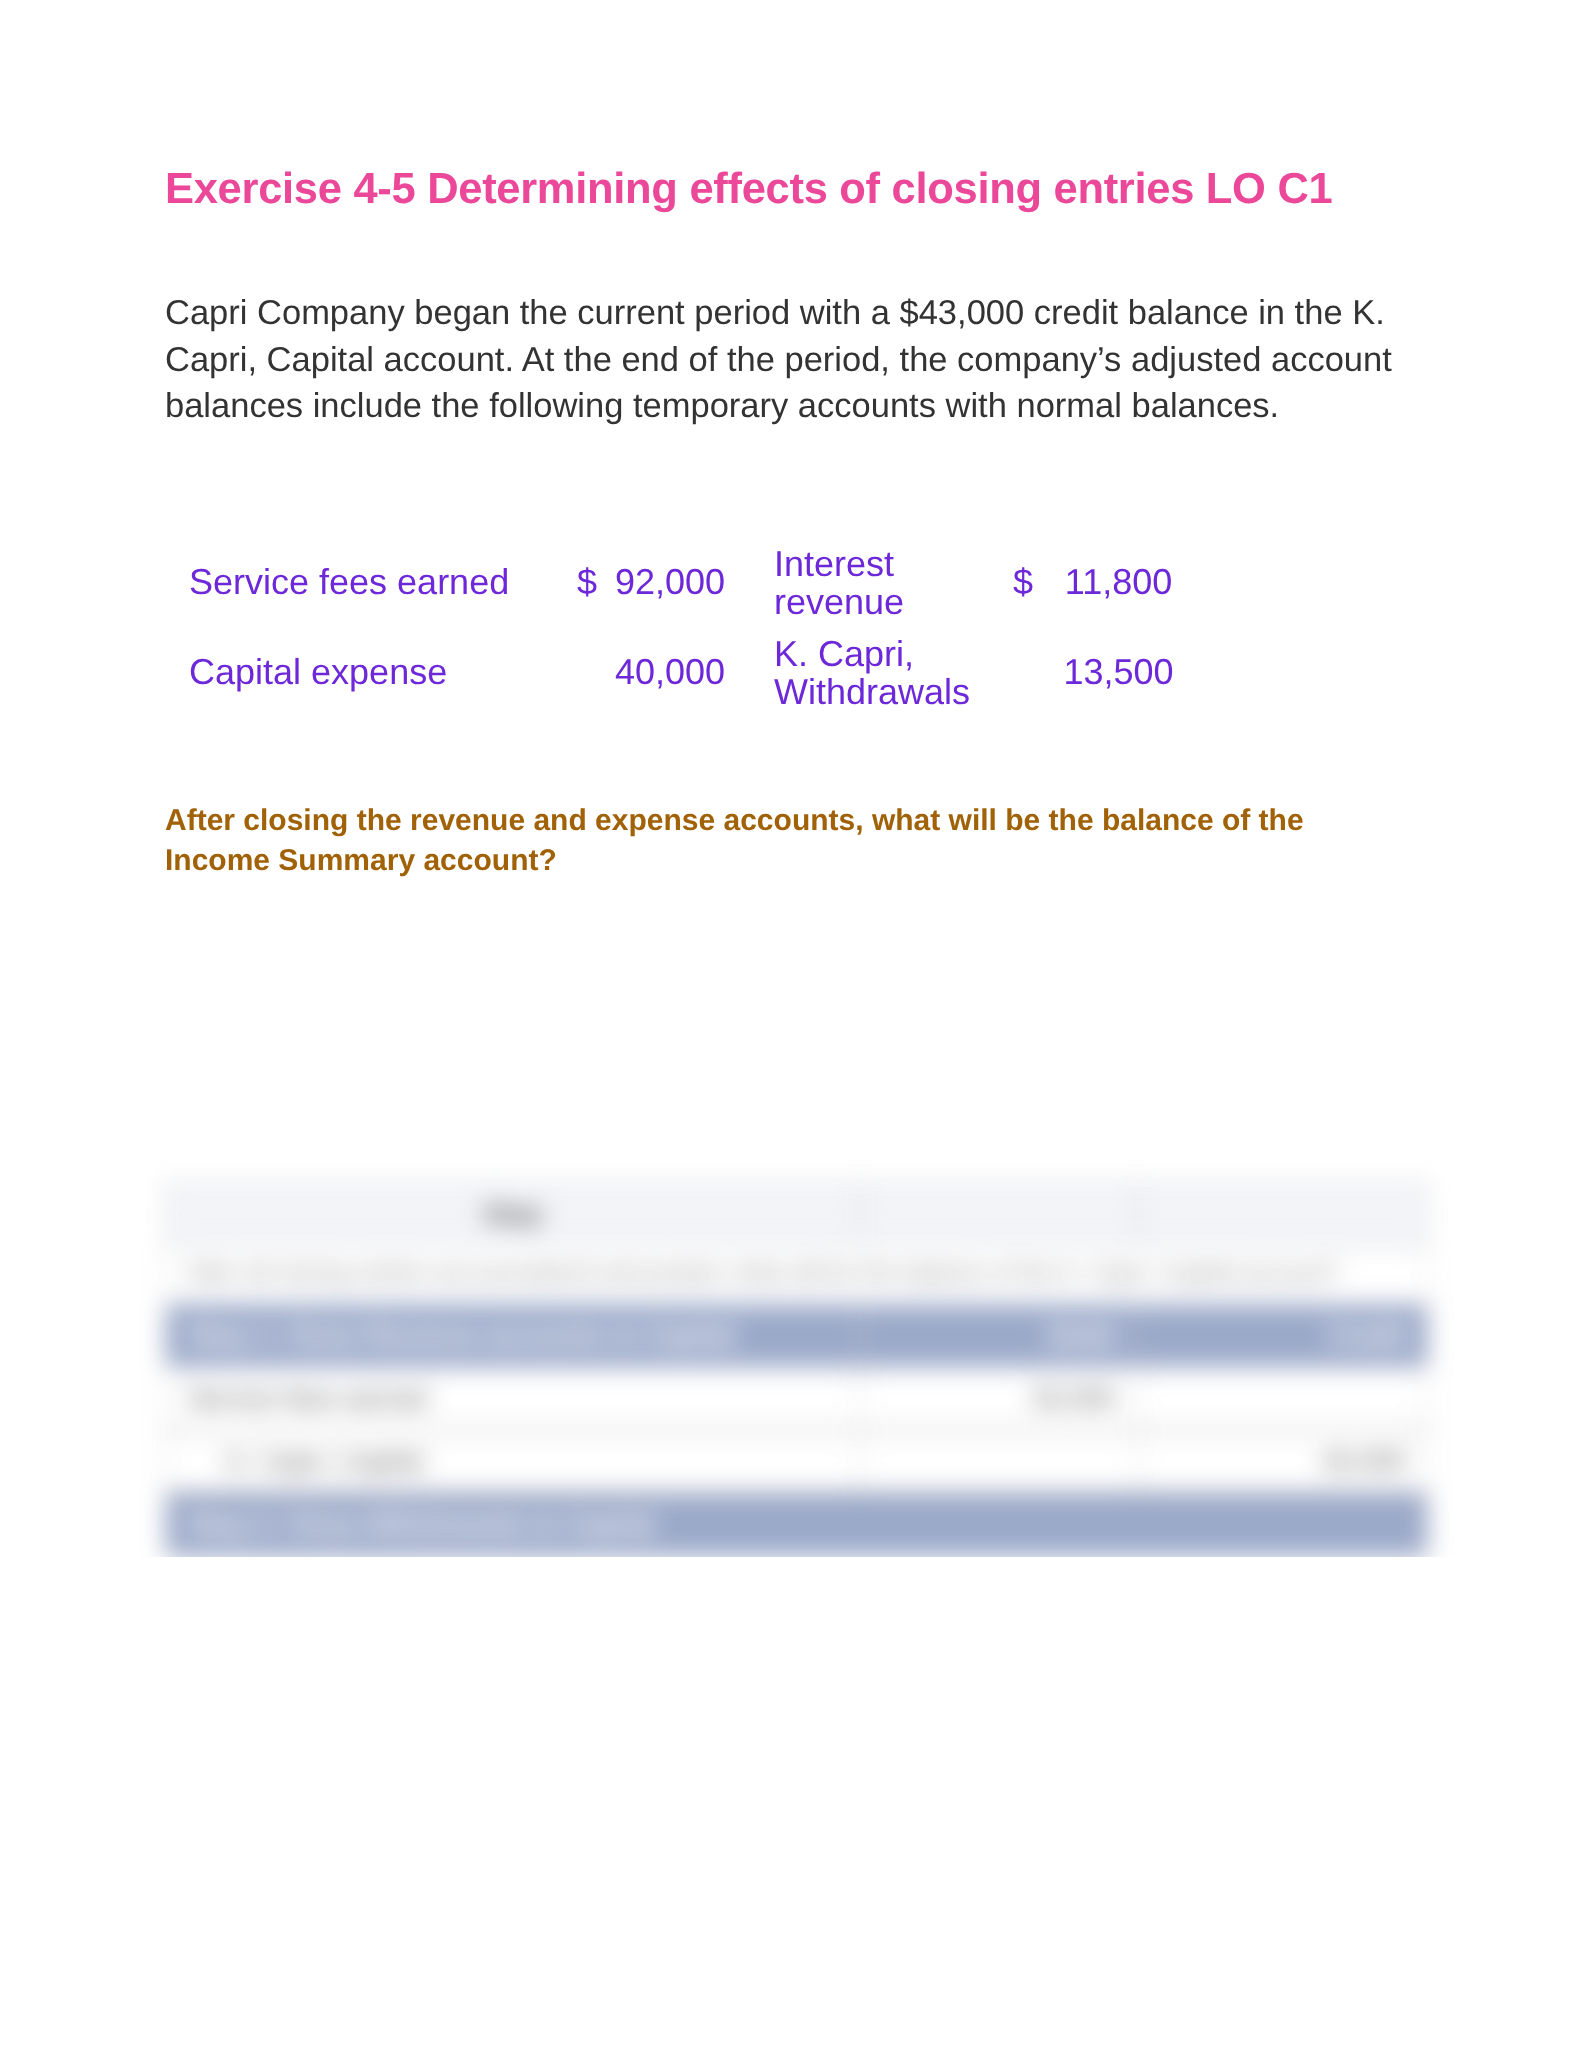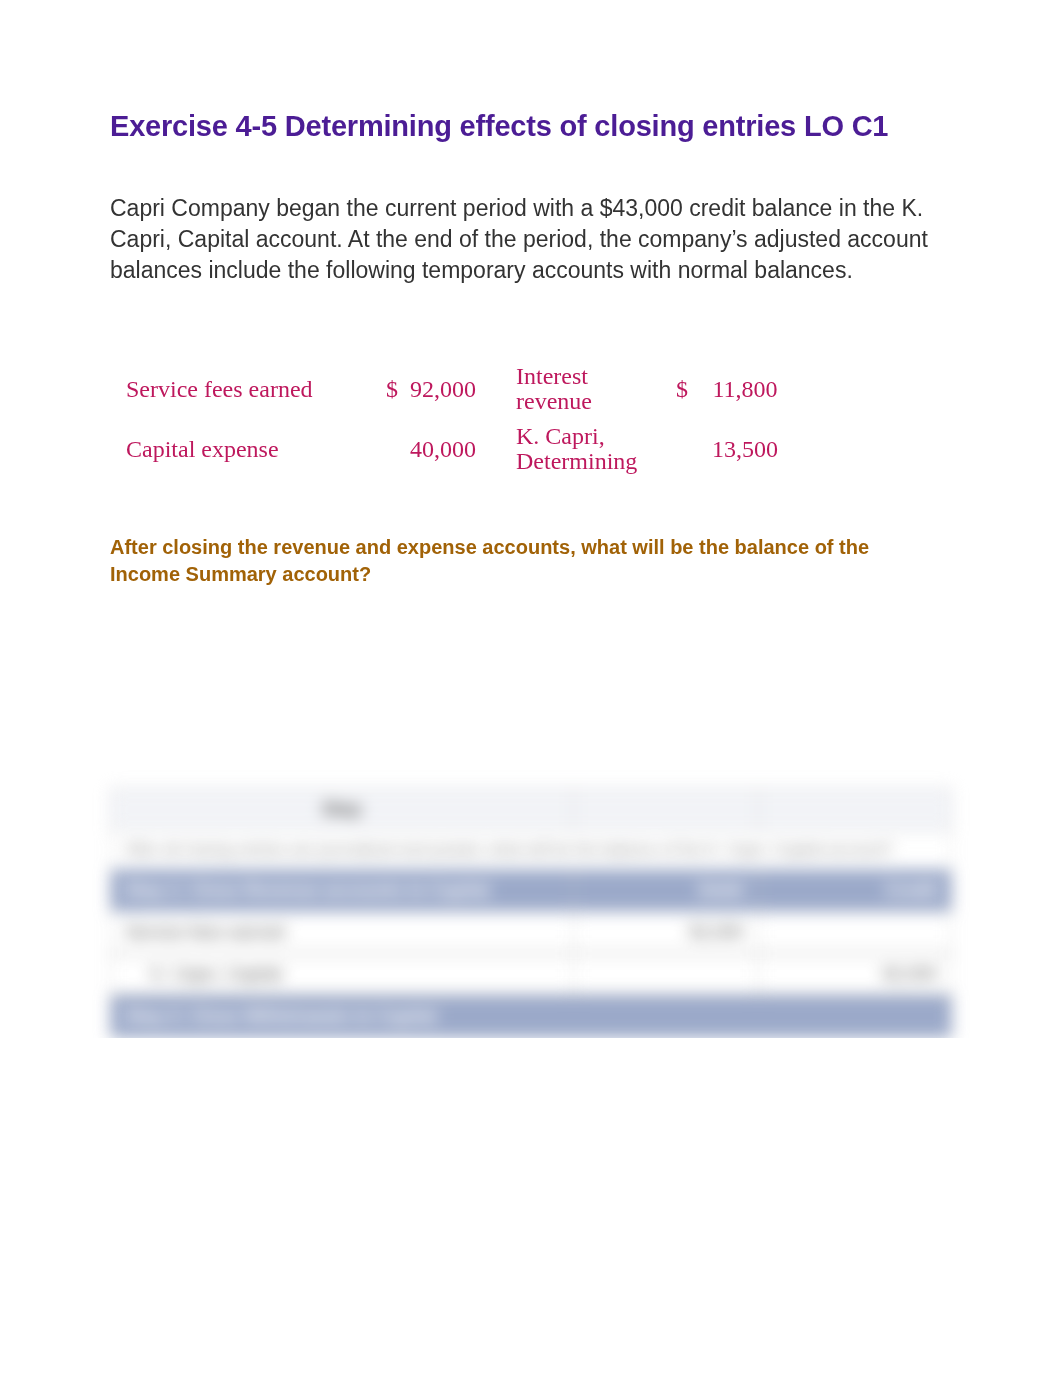--- a/index.html
+++ b/index.html
@@ -7,42 +7,42 @@
     padding: 110px 110px 0 110px;
     font-family: Arial, Helvetica, sans-serif;
     color: #222;
     background: #fff;
     width: 1062px;
     box-sizing: border-box;
   }
   .title {
     font-size: 29px;
     font-weight: bold;
-    color: #4c1d95;
+    color: #ec4899;
     margin-bottom: 50px;
     letter-spacing: -0.2px;
   }
   .intro {
     font-size: 23px;
     color: #333;
     line-height: 1.35;
     margin-bottom: 73px;
     font-family: Verdana, Arial, sans-serif;
   }
   .acct-table {
     border-collapse: collapse;
     margin-left: 10px;
     margin-bottom: 55px;
   }
   .acct-table td {
     padding: 2px 6px;
     vertical-align: middle;
     font-size: 24px;
-    font-family: Liberation Serif, serif;
-    color: #be185d;
+    font-family: Liberation Sans, sans-serif;
+    color: #6d28d9;
   }
   .acct-table td.label1 { width: 230px; }
   .acct-table td.cur1 { width: 30px; text-align: right; }
   .acct-table td.val1 { width: 90px; text-align: left; }
   .acct-table td.label2 { width: 130px; padding-left: 10px; line-height: 1.05; margin-top: 20px;}
   .acct-table td.cur2 { width: 30px; text-align: right; }
   .acct-table td.val2 { width: 90px; text-align: center; }
   .row-tall { height: 60px; }
   .question {
     font-size: 20px;
@@ -99,21 +99,21 @@
     <td class="cur1">$</td>
     <td class="val1">92,000</td>
     <td class="label2">Interest revenue</td>
     <td class="cur2">$</td>
     <td class="val2">11,800</td>
   </tr>
   <tr class="row-tall">
     <td class="label1">Capital expense</td>
     <td class="cur1"></td>
     <td class="val1">40,000</td>
-    <td class="label2">K. Capri, Determining</td>
+    <td class="label2">K. Capri, Withdrawals</td>
     <td class="cur2"></td>
     <td class="val2">13,500</td>
   </tr>
 </tbody>
   </table>
 
 <div class="question">After closing the revenue and expense accounts, what will be the balance of the Income Summary account?</div>
 
 <div class="blurred-wrap">
   <table class="ans-table">

